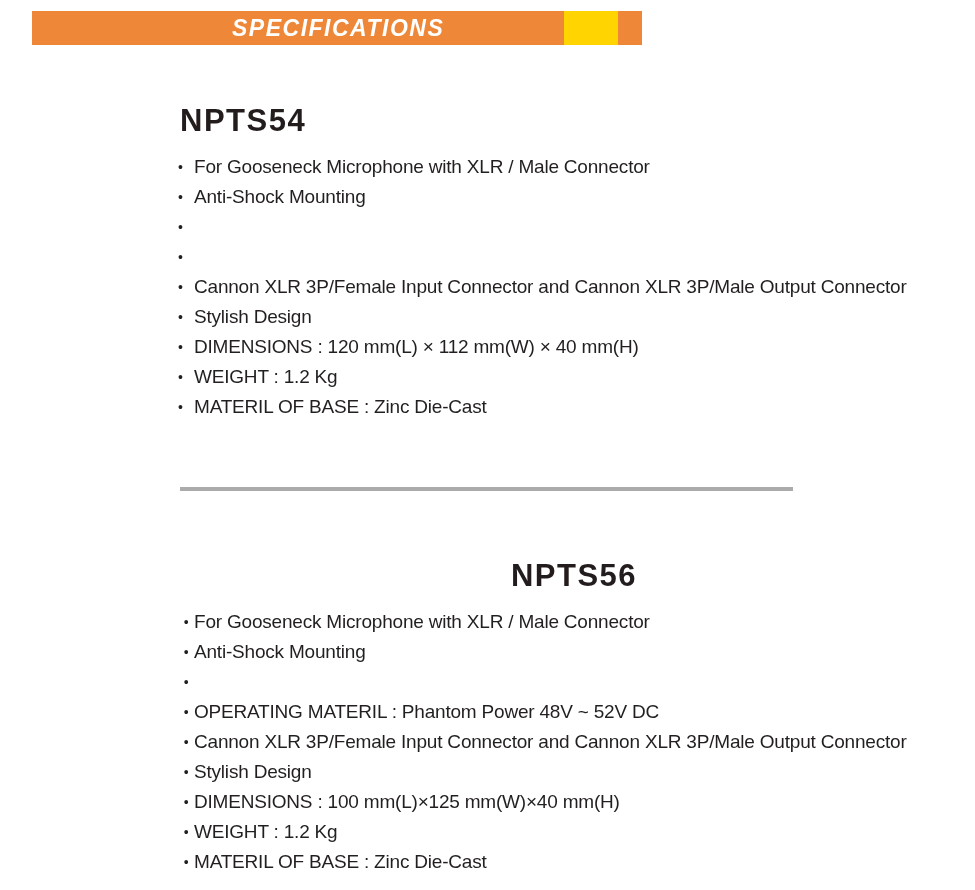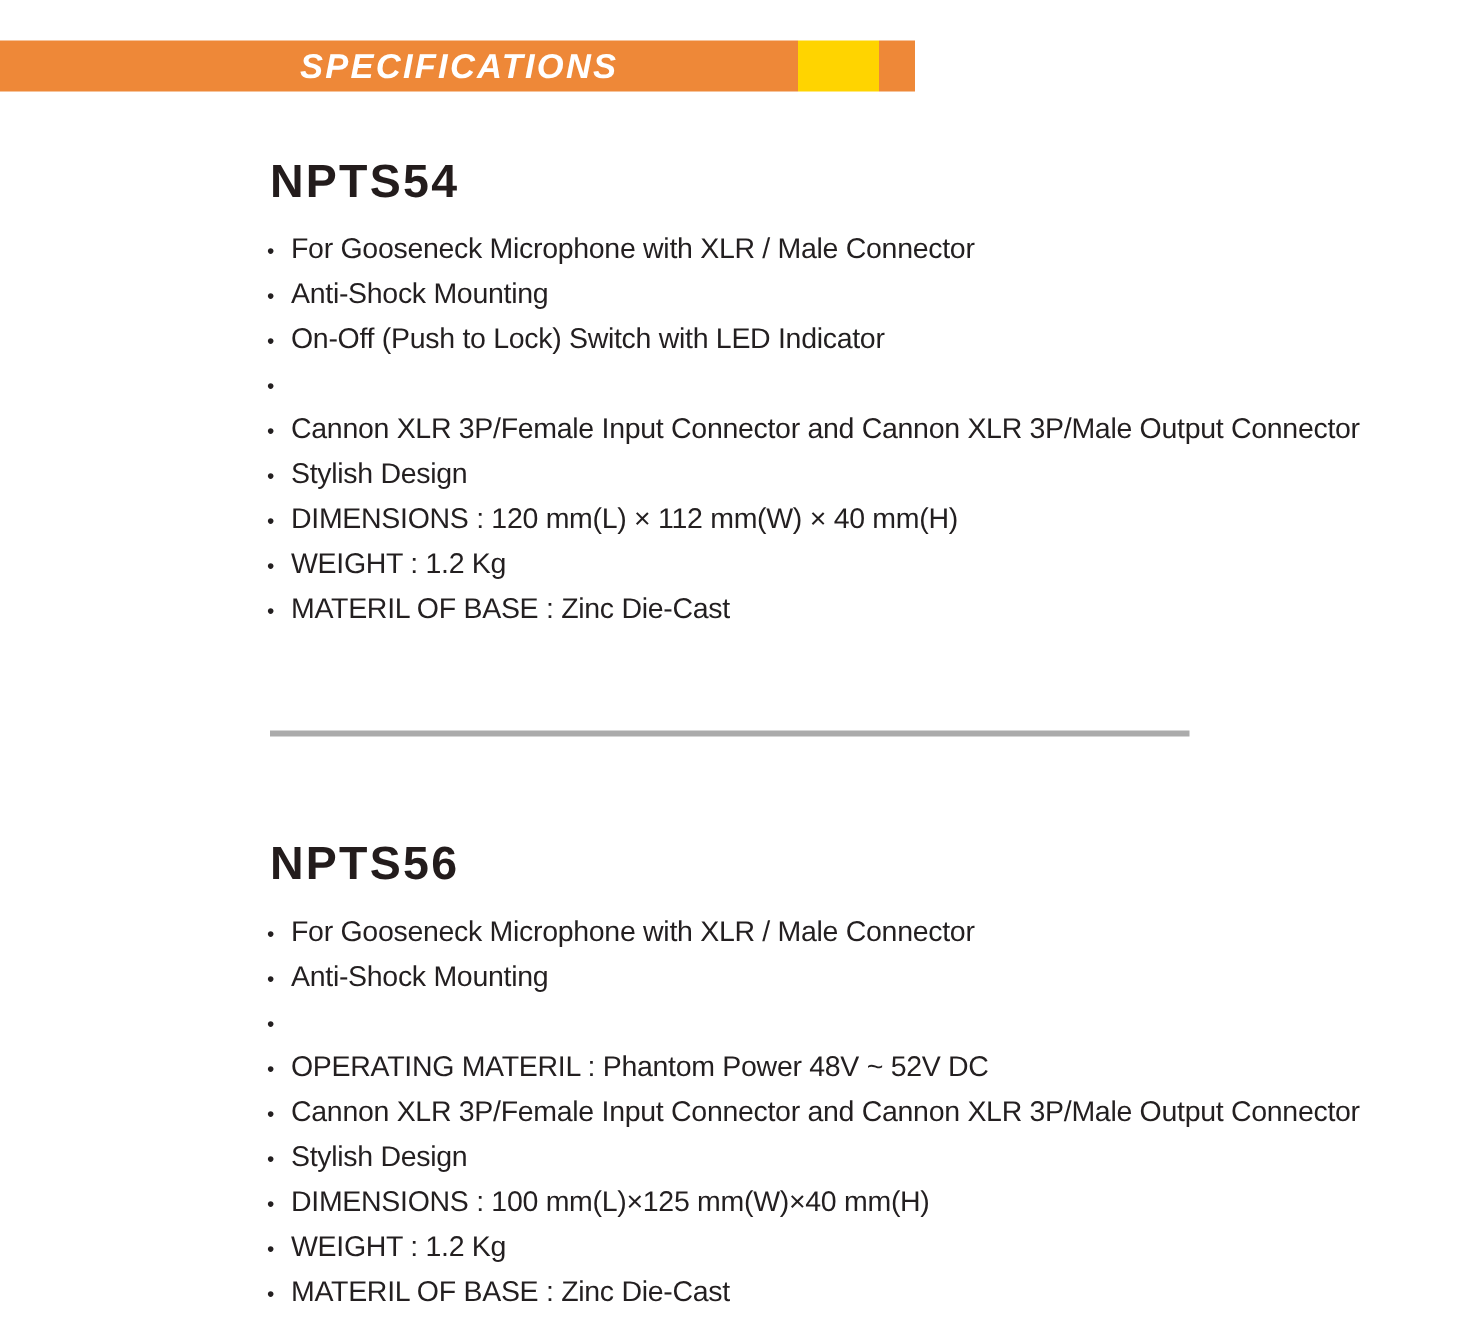--- a/index.html
+++ b/index.html
@@ -10,24 +10,25 @@
     height: 890px;
     background: #ffffff;
     overflow: hidden;
     font-family: "Liberation Sans", sans-serif;
     color: #231f20;
   }
 
   
   .banner {
     position: absolute;
-    top: 27px;
+    top: 11px;
     left: 0;
     height: 26px;
     display: flex;
+    padding-left: 32px;
   }
   .banner-main {
     width: 532px;
     height: 34px;
     background: #ee8838;
   }
   .banner-title {
     display: block;
     padding-left: 200px;
     line-height: 34px;
@@ -37,21 +38,21 @@
     letter-spacing: 1.5px;
     color: #ffffff;
     white-space: nowrap;
   }
   .banner-yellow { width: 54px; height: 34px; background: #ffd400; }
   .banner-end    { width: 24px; height: 34px; background: #ee8838; }
 
   
   .product { position: absolute; left: 178px; width: 790px; }
   .product-1 { top: 103px; }
-  .product-2 { top: 558px; }
+  .product-2 { top: 558px; text-align: center; }
 
   .model-title {
     font-size: 31px;
     font-weight: bold;
     letter-spacing: 1.5px;
     color: #231c1c;
     margin-left: 2px;
     margin-bottom: 13px;
     white-space: nowrap;
   }
@@ -101,21 +102,20 @@
       <li class="spec-item">
           <span class="bullet">•</span>
           <span>For Gooseneck Microphone with XLR / Male Connector</span>
         </li>
       <li class="spec-item">
           <span class="bullet">•</span>
           <span>Anti-Shock Mounting</span>
         </li>
       <li class="spec-item">
           <span class="bullet">•</span>
-          <span>On-Off (Push to Lock) Switch with LED Indicator</span>
         </li>
       <li class="spec-item">
           <span class="bullet">•</span>
         </li>
       <li class="spec-item">
           <span class="bullet">•</span>
           <span>Cannon XLR 3P/Female Input Connector and Cannon XLR 3P/Male Output Connector</span>
         </li>
       <li class="spec-item">
           <span class="bullet">•</span>

